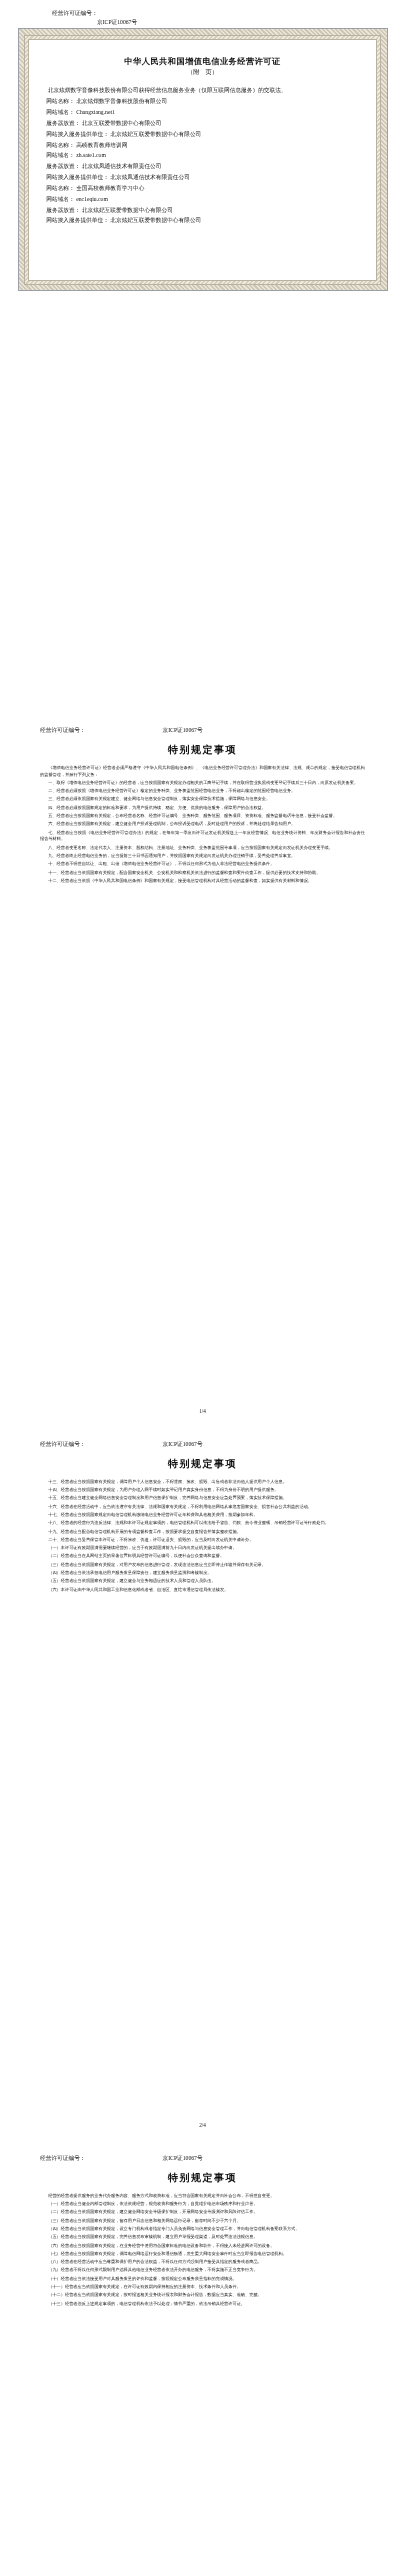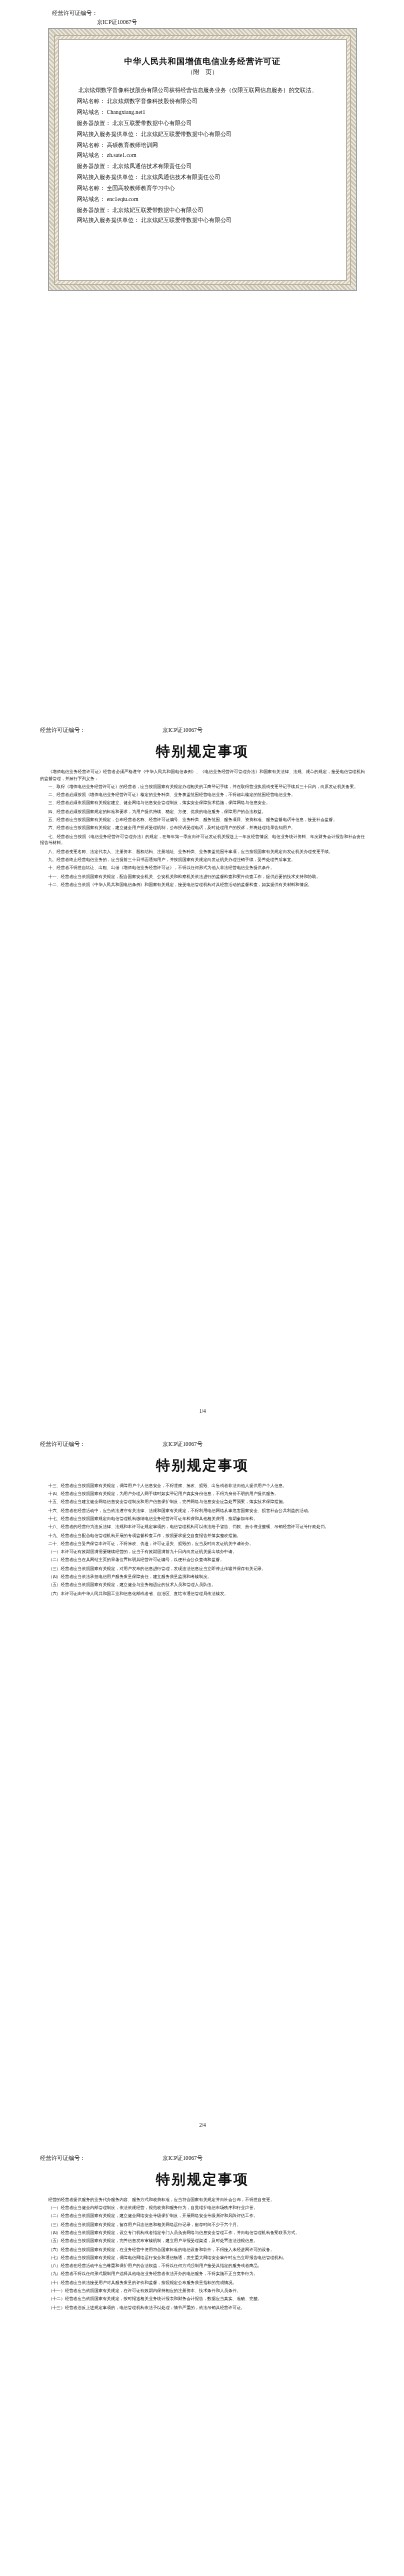--- a/index.html
+++ b/index.html
@@ -28,21 +28,21 @@
     width: 309px;
     margin: 0 auto 2.1px auto;
     font-size: 5.7px;
     line-height: 1.5;
   }
   .cert-head .lbl { display: inline-block; }
   .cert-head .row { text-align: left; padding-left: 4.1px; }
   .cert-head .row2 { text-align: left; padding-left: 49px; }
 
   .cert-outer {
-    width: 309px;
+    width: 370px;
     margin: 0 auto;
     border: 0.5px solid #9aa0a6;
     background:
       repeating-linear-gradient(45deg, #e9e4d8 0 1.5px, #cfc7b5 1.5px 3.1px);
     padding: 5.2px;
     box-sizing: border-box;
   }
   .cert-mid {
     border: 0.5px solid #b9b2a0;
     padding: 3.1px;
@@ -83,21 +83,21 @@
   }
   .annex-topline {
     font-size: 5.7px;
     margin-bottom: 7.2px;
   }
   .annex-topline .left { float: left; }
   .annex-topline .right { float: left; margin-left: 77px; }
   .annex-topline:after { content: ""; display: block; clear: both; }
   .annex-title {
     text-align: center;
-    font-size: 14px;
+    font-size: 10px;
     font-weight: bold;
     letter-spacing: 1.5px;
     margin: 1px 0 8.2px 0;
   }
   .annex-body p {
     margin: 0 0 1.5px 0;
     font-size: 4.2px;
     line-height: 1.62;
     text-align: justify;
     text-indent: 8.2px;

